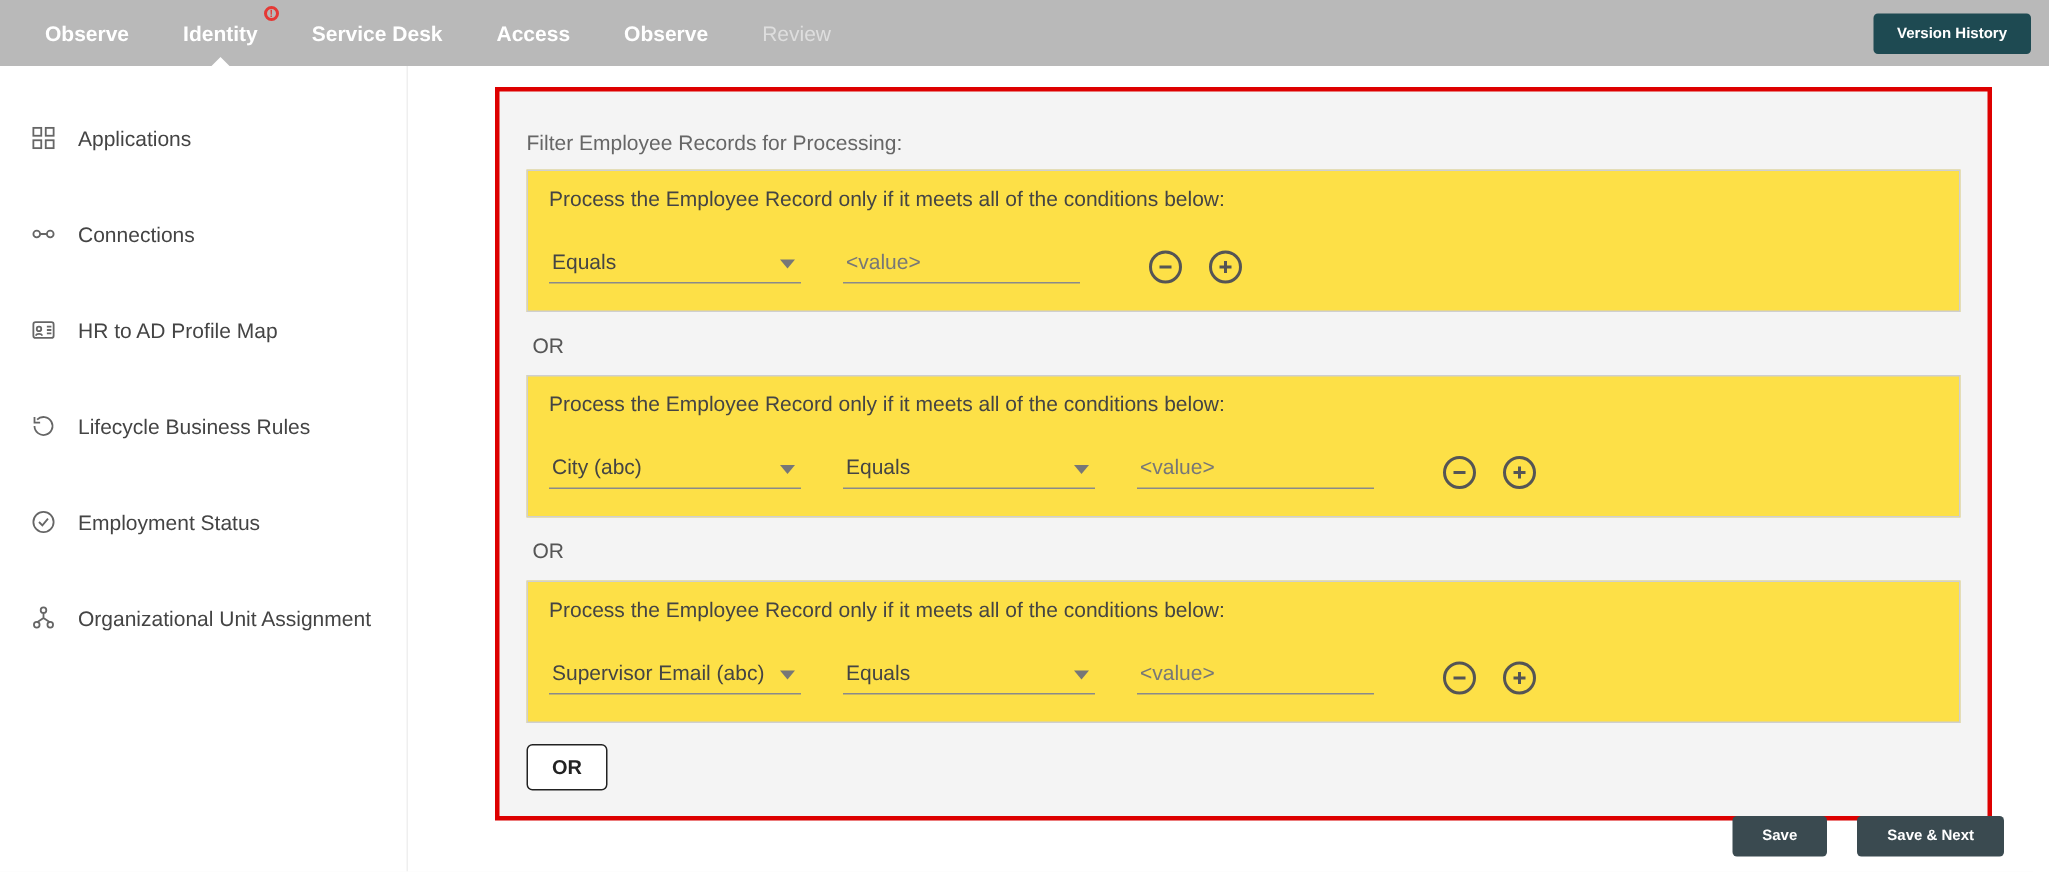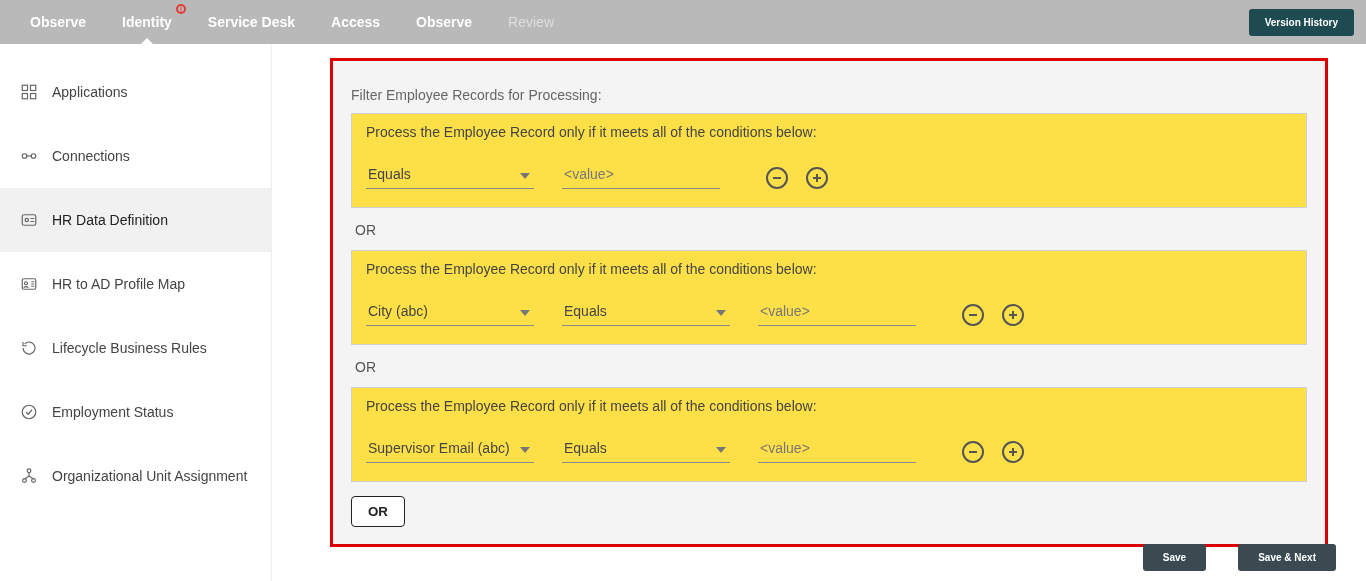--- a/index.html
+++ b/index.html
@@ -39,21 +39,21 @@
   .w-val  { width: 158px; }
   .placeholder { color: #777; }
   .row-actions { display: flex; gap: 18px; margin-left: 18px; align-items: center; }
   .circle-btn { width: 22px; height: 22px; border: 2px solid #555; border-radius: 50%; display: flex; align-items: center; justify-content: center; color: #555; cursor: pointer; }
   .circle-btn svg { width: 10px; height: 10px; }
 
   .or-sep { color: #555; font-size: 14px; margin: 10px 4px 12px; }
 
   .or-btn { display: inline-block; border: 1px solid #222; background: #fff; color: #222; padding: 7px 16px; font-weight: 700; border-radius: 4px; cursor: pointer; }
 
-  .footer { position: absolute; right: 30px; bottom: 10px; display: flex; gap: 32px; }
+  .footer { position: absolute; right: 30px; bottom: 10px; display: flex; gap: 20px; }
   .btn-primary { background: #3a4a50; color: #fff; padding: 8px 20px; border-radius: 3px; font-weight: 600; }
 </style>
 </head>
 <body>
 
 <div class="topbar">
   <div class="tabs">
     <div class="tab">Observe</div>
     <div class="tab active tab-badge">
       <span>Identity</span>
@@ -84,30 +84,20 @@
     <div class="side-item">
       <span class="side-icon">
           <svg viewBox="0 0 24 24">
             <circle cx="6" cy="12" r="3"></circle>
             <circle cx="18" cy="12" r="3"></circle>
             <path d="M9 12h6"></path>
           </svg>
         </span>
       <span>Connections</span>
     </div>
-    <div class="side-item active">
-      <span class="side-icon">
-          <svg viewBox="0 0 24 24">
-            <rect x="3" y="5" width="18" height="14" rx="2"></rect>
-            <circle cx="9" cy="12" r="2.2"></circle>
-            <path d="M14 10h5M14 14h5"></path>
-          </svg>
-        </span>
-      <span>HR Data Definition</span>
-    </div>
     <div class="side-item">
       <span class="side-icon">
           <svg viewBox="0 0 24 24">
             <rect x="3" y="5" width="18" height="14" rx="2"></rect>
             <circle cx="8" cy="11" r="2"></circle>
             <path d="M5 17c1-2 5-2 6 0M15 9h4M15 12h4M15 15h4"></path>
           </svg>
         </span>
       <span>HR to AD Profile Map</span>
     </div>

